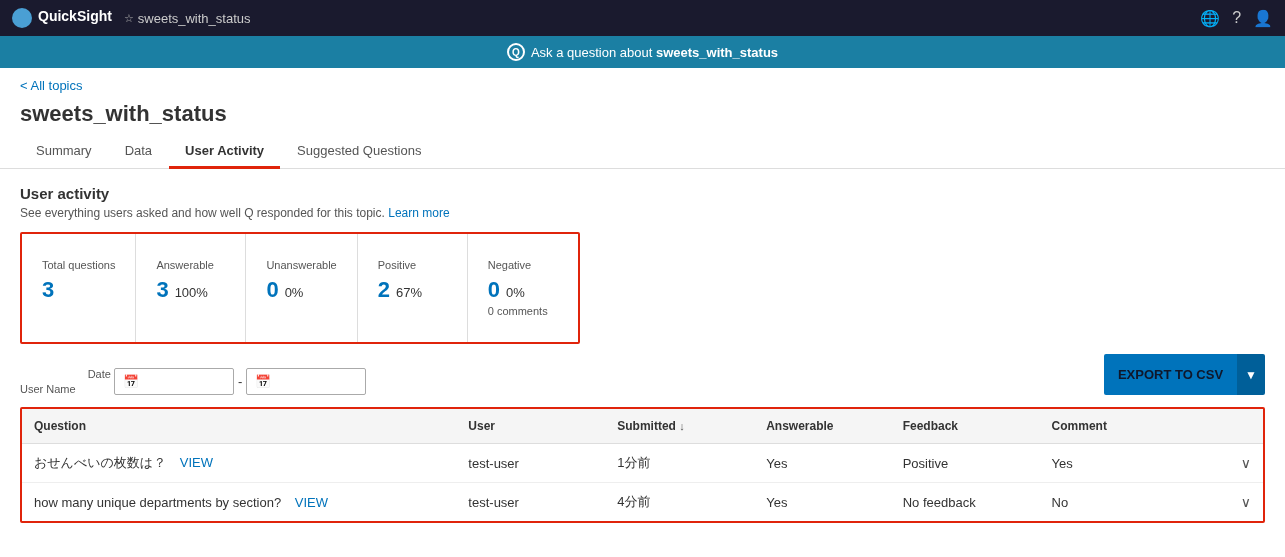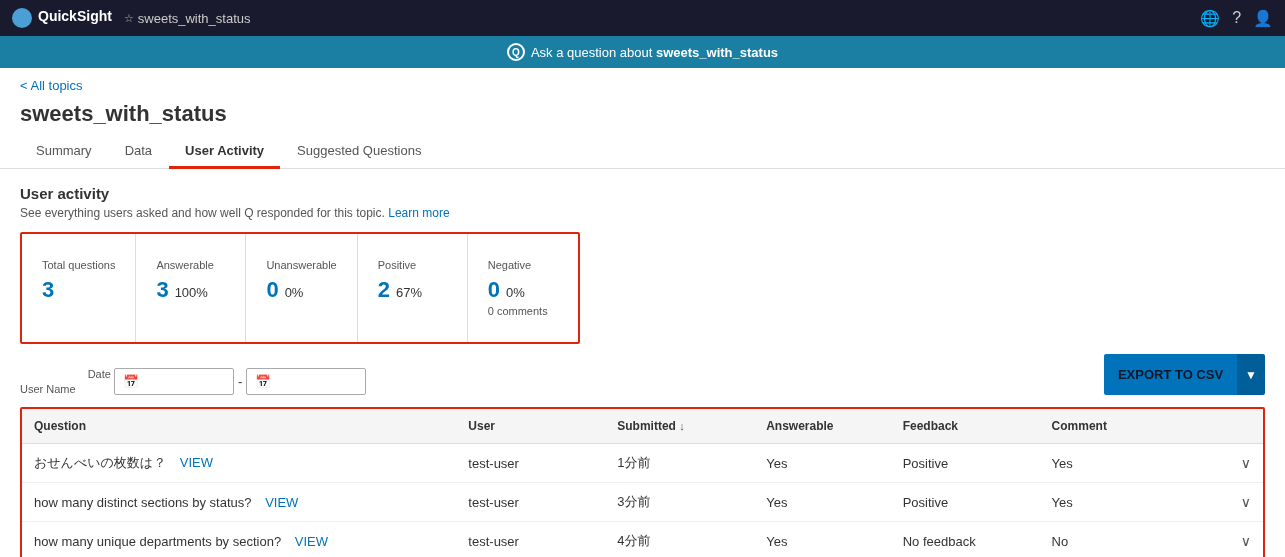--- a/index.html
+++ b/index.html
@@ -361,32 +361,20 @@
             </td>
             <td class="col-user">test-user</td>
             <td class="col-submitted">1分前</td>
             <td class="col-answerable">Yes</td>
             <td class="col-feedback">Positive</td>
             <td class="col-comment">Yes</td>
             <td class="col-expand"><span class="row-expand">∨</span></td>
           </tr>
           <tr class="table-row">
             <td class="col-question">
-              <span>how many distinct sections by status?</span>
-              <a class="view-link">VIEW</a>
-            </td>
-            <td class="col-user">test-user</td>
-            <td class="col-submitted">3分前</td>
-            <td class="col-answerable">Yes</td>
-            <td class="col-feedback">Positive</td>
-            <td class="col-comment">Yes</td>
-            <td class="col-expand"><span class="row-expand">∨</span></td>
-          </tr>
-          <tr class="table-row">
-            <td class="col-question">
               <span>how many unique departments by section?</span>
               <a class="view-link">VIEW</a>
             </td>
             <td class="col-user">test-user</td>
             <td class="col-submitted">4分前</td>
             <td class="col-answerable">Yes</td>
             <td class="col-feedback">No feedback</td>
             <td class="col-comment">No</td>
             <td class="col-expand"><span class="row-expand">∨</span></td>
           </tr>

